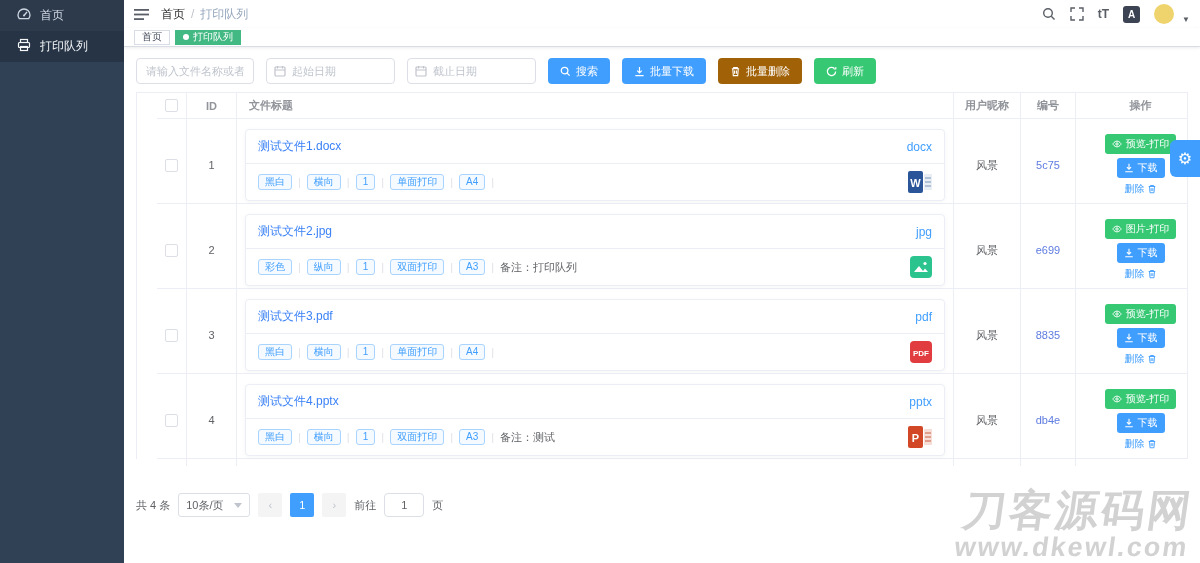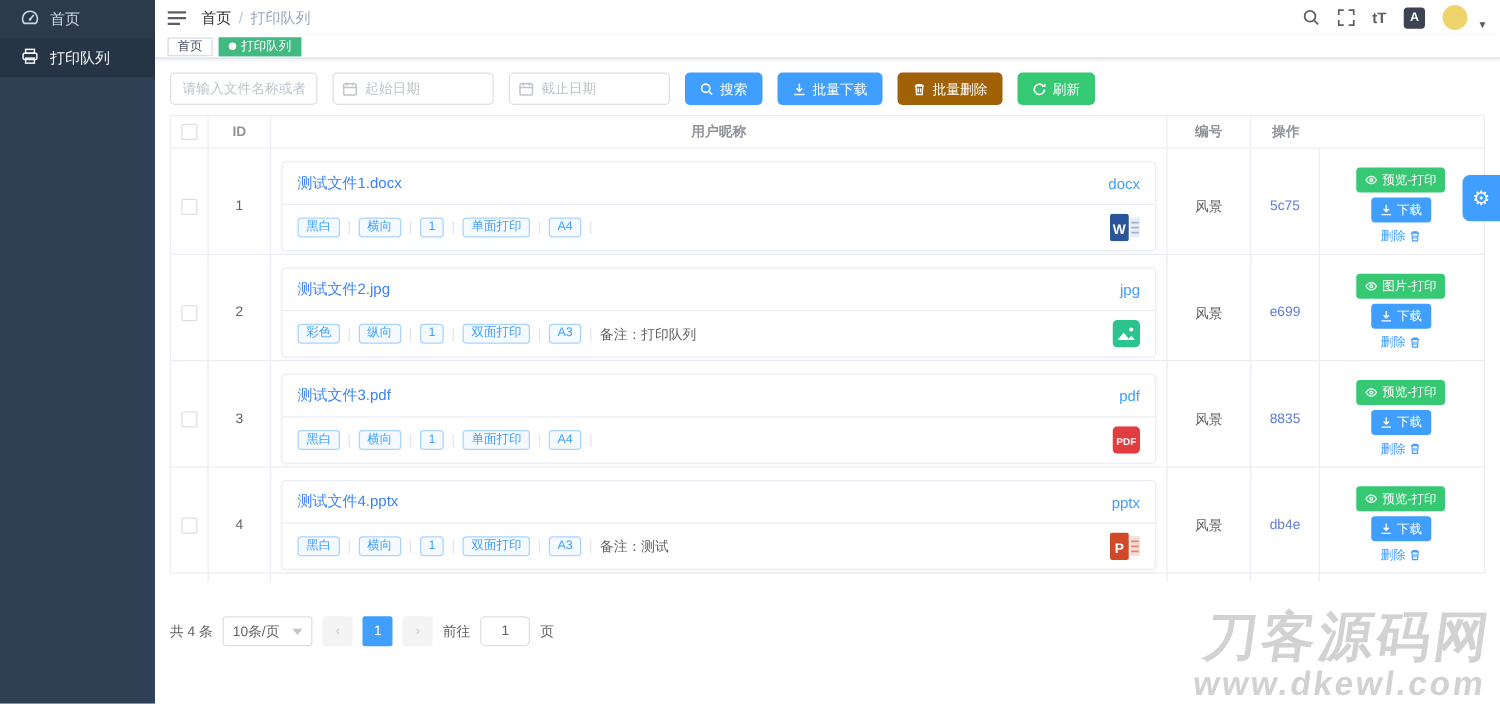--- a/index.html
+++ b/index.html
@@ -41,21 +41,21 @@
   .search-ipt { width:118px; }
   .date-box { position:relative; width:129px; }
   .date-box .ipt { width:100%; padding-left:25px; }
   .date-box svg { position:absolute; left:8px; top:7px; }
   .btn { height:26px; border:none; border-radius:4px; color:#fff; font-size:11px; font-family:inherit; display:inline-flex; align-items:center; gap:5px; padding:0 12px; cursor:pointer; }
   .btn.blue { background:#409eff; }
   .btn.red { background:#a16207; }
   .btn.green { background:#36c873; }
 
   
-  .tablebox { margin:0 12px; border:1px solid #ebeef5; border-bottom:none; }
+  .tablebox { margin:0 12px; border:1px solid #ebeef5; border-bottom:none;padding-left:20px; }
   .tr { display:grid; grid-template-columns:30px 50px 717px 67px 55px 129px; border-bottom:1px solid #ebeef5; }
   .th { height:26px; }
   .th .td { color:#909399; font-weight:bold; font-size:11px; }
   .td { border-right:1px solid #ebeef5; display:flex; align-items:center; justify-content:center; font-size:11px; color:#606266; }
   .td:last-child { border-right:none; }
   .td.title-td { justify-content:flex-start; padding:0; }
   .th .td.title-td { padding-left:12px; }
   .row { height:85px; }
   .checkbox { width:13px; height:13px; border:1px solid #dcdfe6; border-radius:2px; background:#fff; cursor:pointer; }
   .code-txt { color:#5e7ce0; }
@@ -204,20 +204,21 @@
       <span>刷新</span>
     </button>
   </div>
 
   <div class="tablebox">
     <div class="tr th">
       <div class="td">
           <span class="checkbox"></span>
         </div>
       <div class="td">ID</div>
+      <div class="td title-td">文件标题</div>
       <div class="td">用户昵称</div>
       <div class="td">编号</div>
       <div class="td">操作</div>
     </div>
 
     <div class="tr row">
       <div class="td">
           <span class="checkbox"></span>
         </div>
       <div class="td">1</div>

